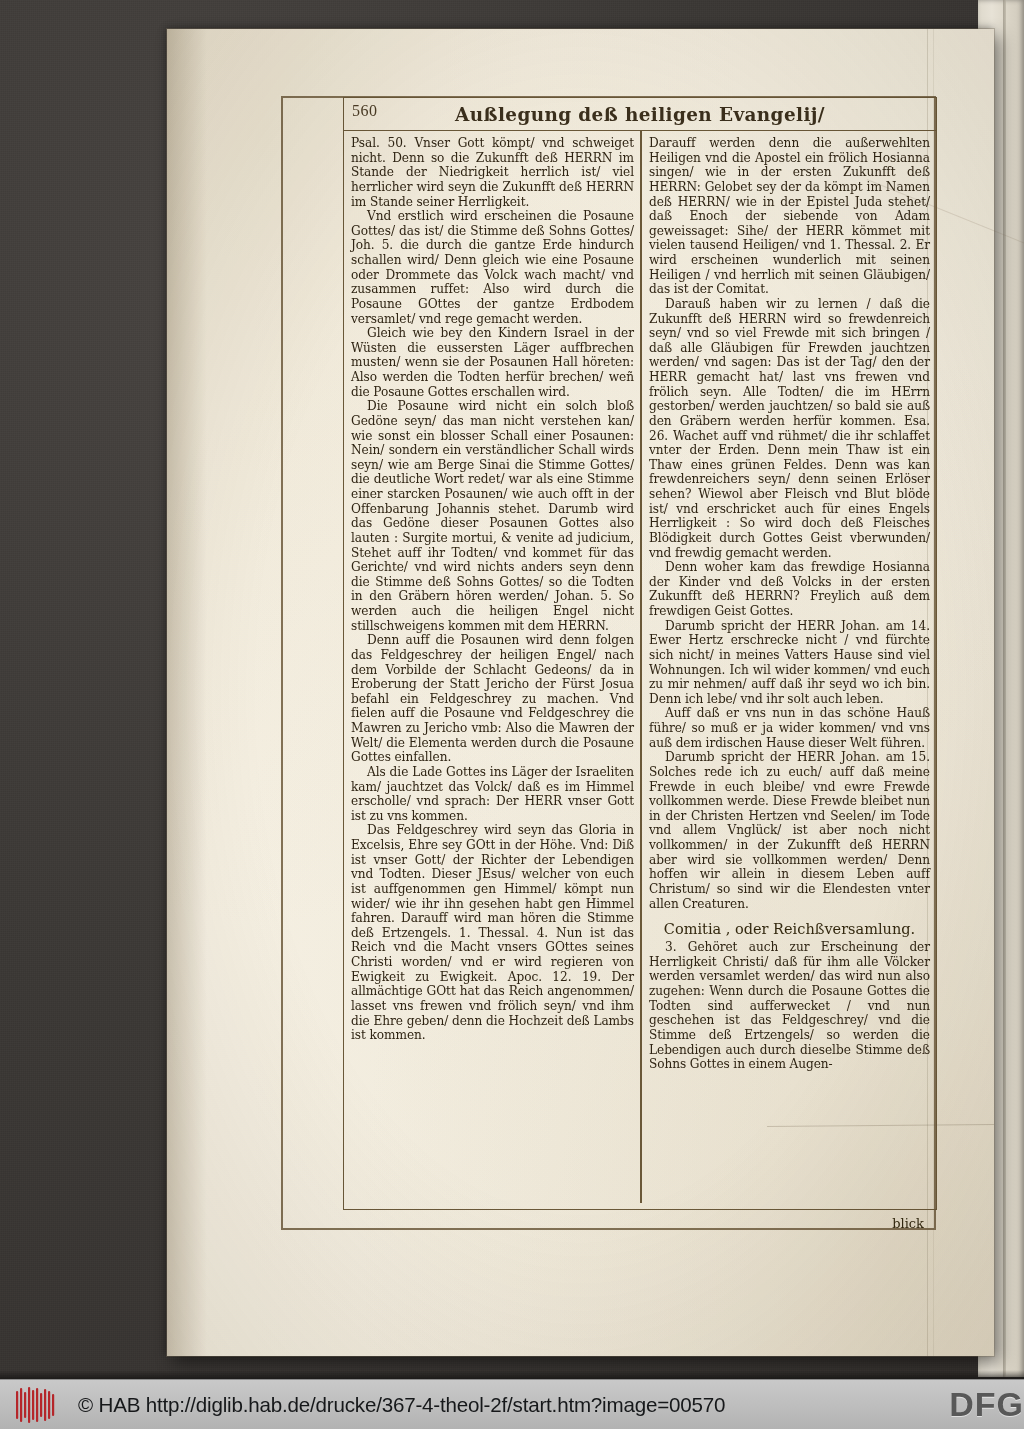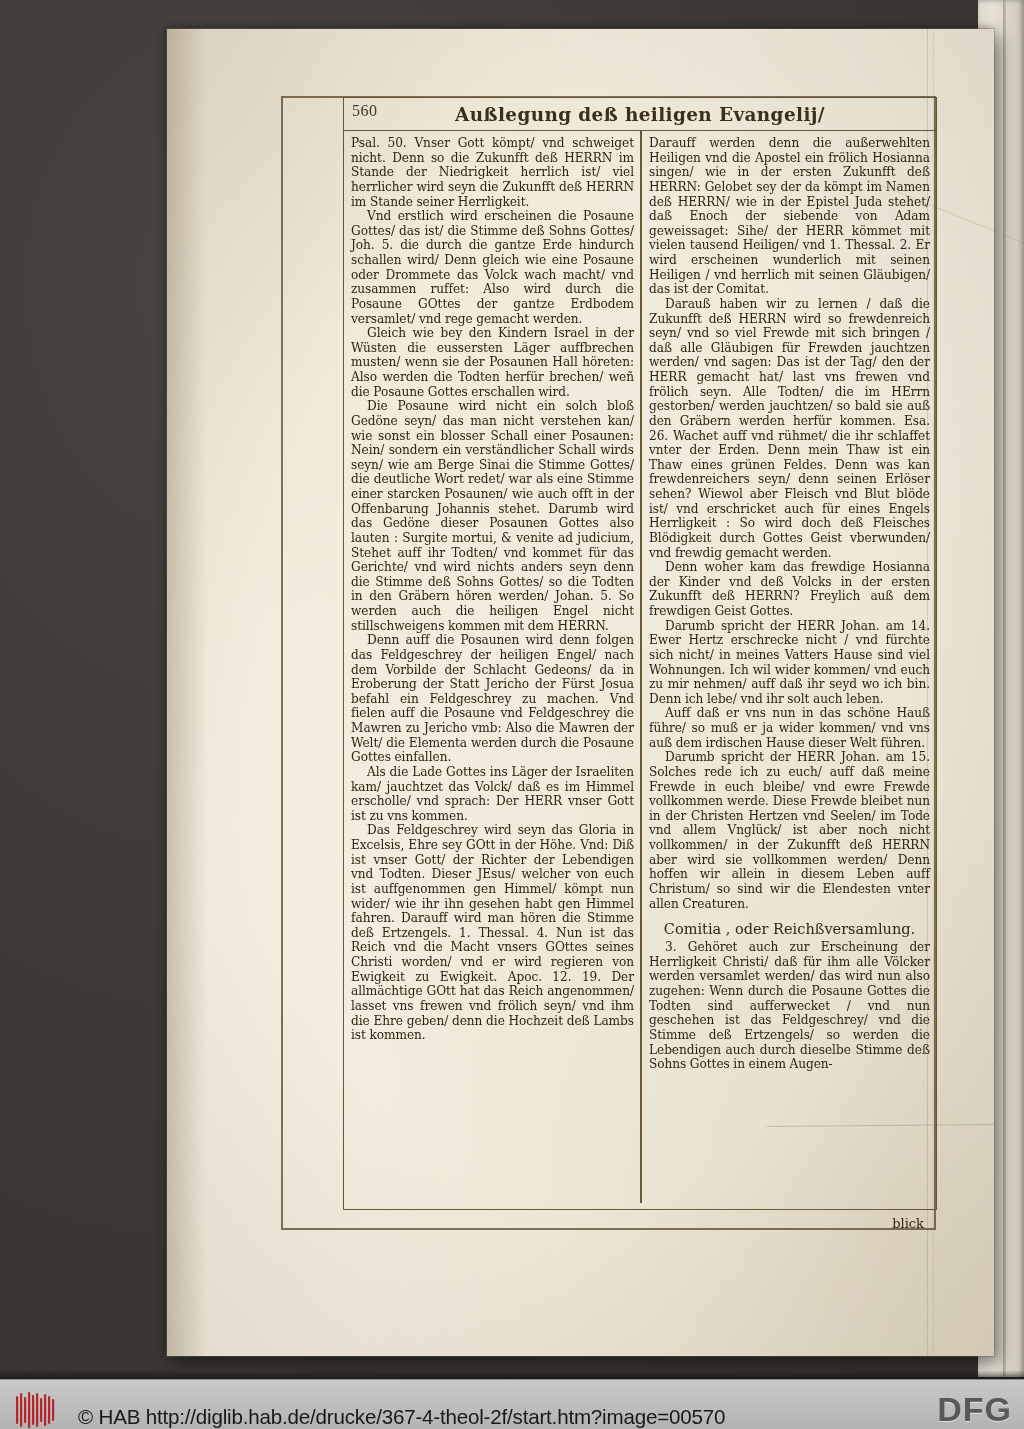--- a/index.html
+++ b/index.html
@@ -224,42 +224,41 @@
   }
 
   
   #footer{
     position:absolute;
     left:0; bottom:0;
     width:1024px;
     height:49px;
     background: linear-gradient(180deg,#c9c9c9 0%, #bdbdbd 55%, #b2b2b2 100%);
     display:flex;
-    align-items:flex-end;
+    align-items:center;
     border-top:1px solid #8d8d8d;
   }
   #hab-logo{
     width: 46px; height: 38px;
     margin-left: 14px; margin-right: 18px;
     flex: 0 0 auto;
     display:block;
   }
   #footer-url{
     flex:1;
     font-family: "Liberation Sans", sans-serif;
     font-size: 21px;
     color:#16181a;
     letter-spacing:-.2px;
     white-space:nowrap;
     transform: scaleX(.98);
     transform-origin:left center;
   }
   #dfg-logo{
     flex:0 0 auto;
-    margin-right: 12px;
     font-family: "Liberation Sans", sans-serif;
     font-weight:700;
     font-size: 34px;
     letter-spacing: 1px;
     color:#585858;
     text-shadow: 0 1px 0 rgba(255,255,255,.55);
   }
   
   #footer-shade{
     position:absolute;

